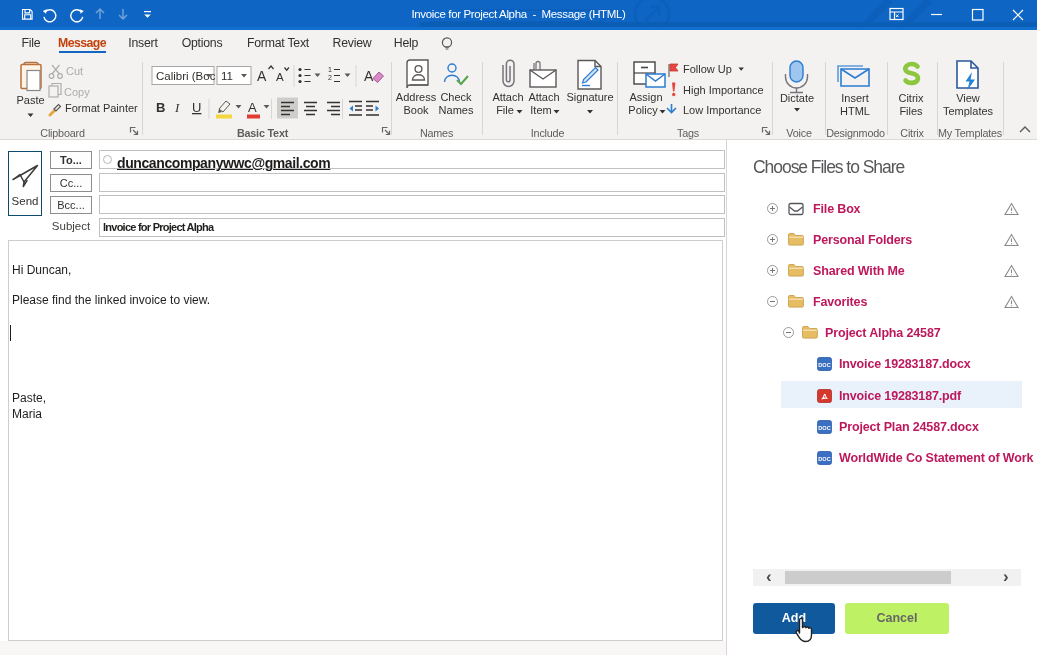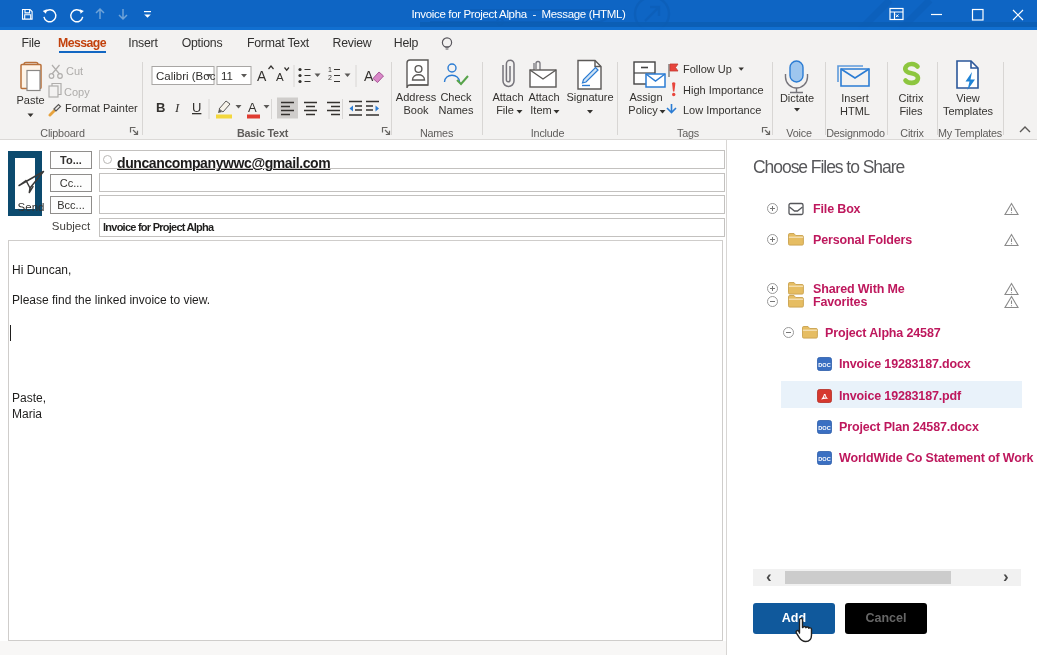--- a/index.html
+++ b/index.html
@@ -14,42 +14,42 @@
 #tabs { left:0; top:30px; width:1037px; height:27px; background:#f3f2f1; }
 .tab { position:absolute; top:0; height:27px; line-height:27px; font-size:12.3px; letter-spacing:-0.25px; color:#323130; text-align:center; }
 #tab-message { font-weight:bold; color:#c2410c; letter-spacing:-0.55px; }
 #tab-underline { position:absolute; left:59px; top:20.5px; width:47px; height:2.6px; background:#1267c2; }
 
 #ribbon { left:0; top:57px; width:1037px; height:83px; background:#f3f2f1; border-bottom:1px solid #dBd9d7; }
 .rdiv { position:absolute; top:5px; width:1px; height:73px; background:#d8d6d4; }
 .glabel { position:absolute; top:69px; height:14px; line-height:14px; font-size:10.8px; letter-spacing:-0.2px; color:#5f5d5b; text-align:center; }
 
 #compose { left:0; top:140px; width:726px; height:515px; background:#fff; }
-#sendbtn { position:absolute; left:8px; top:11px; width:34px; height:65px; border:7px solid #0c4a6e; background:#fff; }
+#sendbtn { position:absolute; left:8px; top:11px; width:34px; height:65px; border:1px solid #0c4a6e; background:#fff; }
 .fieldbtn { position:absolute; left:50px; width:42px; height:18px; border:1px solid #8f8d8b; background:#fdfdfd; font-size:11px; color:#33312f; text-align:center; line-height:17px; }
 .field { position:absolute; left:99px; width:626px; height:19px; border:1px solid #c3c1bf; background:#fff; }
 #subject-label { position:absolute; left:50px; top:80px; width:42px; font-size:11.5px; color:#44423f; text-align:center; }
 #bodybox { position:absolute; left:8px; top:100px; width:715px; height:401px; border:1px solid #cfcdcb; background:#fff; font-size:12px; color:#1f1e1d; }
 #vsep { left:726px; top:140px; width:1px; height:515px; background:#d8d6d4; }
 #bottomstrip { left:0; top:641px; width:726px; height:14px; background:#f8f7f6; }
 
 #panel { left:727px; top:140px; width:310px; height:515px; background:#fff; }
 #panel-title { position:absolute; left:26px; top:17px; font-size:17.5px; letter-spacing:-1.05px; color:#57575a; }
 .trow { position:absolute; left:0; width:310px; height:20px; }
 .texp { position:absolute; top:4px; width:11px; height:11px; border:1px solid #9a9a9a; border-radius:50%; background:#fff; }
 .texp:before, .texp.minus:before { content:""; position:absolute; left:2px; top:4px; width:5px; height:1px; background:#777; }
 .texp.plus:after { content:""; position:absolute; left:4px; top:2px; width:1px; height:5px; background:#777; }
 .tlabel { position:absolute; top:2.5px; font-size:12.5px; letter-spacing:-0.15px; color:#be185d; white-space:nowrap;font-weight:bold; }
 .warn { position:absolute; left:277px; top:3px; }
 #hl { position:absolute; left:54px; top:241px; width:241px; height:27px; background:#e9f2fa; }
 #hscroll { position:absolute; left:26px; top:429px; width:268px; height:17px; background:#f1f1f1; }
 #hthumb { position:absolute; left:32px; top:2px; width:166px; height:13px; background:#cccccc; }
 .scharr { position:absolute; top:-1px; font-size:17px; font-weight:bold; color:#4a4a4a; line-height:18px; }
 #addbtn { position:absolute; left:26px; top:463px; width:82px; height:31px; background:#10599c; border-radius:3px; color:#fff; font-size:12.5px; font-weight:bold; text-align:center; line-height:31px; }
-#cancelbtn { position:absolute; left:118px; top:463px; width:82px; height:31px; background:#000000; border-radius:3px; color:#666; font-size:12.5px; font-weight:bold; text-align:center; line-height:31px; }
+#cancelbtn { position:absolute; left:118px; top:463px; width:104px; height:31px; background:#bef264; border-radius:3px; color:#666; font-size:12.5px; font-weight:bold; text-align:center; line-height:31px; }
 </style>
 </head>
 <body>
 
 <div class="abs" id="titlebar">
   <svg class="deco" width="1037" height="30">
     <g stroke="#0a58ad" stroke-width="2" fill="none" opacity="0.4">
       <path d="M 430 22 L 600 22 L 625 10"></path>
       <path d="M 470 10 L 610 10"></path>
       <circle cx="500" cy="22" r="3"></circle>
@@ -399,21 +399,21 @@
     <svg style="position:absolute;left:61px;top:2px;" width="16" height="14">
         <path d="M 0.5 2.8 a 1.3 1.3 0 0 1 1.3 -1.3 h 4.2 l 1.7 2 h 6.4 a 1.3 1.3 0 0 1 1.3 1.3 v 7 a 1.3 1.3 0 0 1 -1.3 1.3 h -12.3 a 1.3 1.3 0 0 1 -1.3 -1.3 z" fill="#e6bd62" stroke="#c9a14e" stroke-width="0.9"></path>
         <path d="M 0.9 5.2 h 14.2" stroke="#f7e9c8" stroke-width="1.1"></path>
       </svg>
     <div class="tlabel" style="left:86px;">Personal Folders</div>
     <svg class="warn" width="15" height="14">
         <path d="M 7.5 1.5 L 14 12.5 L 1 12.5 z" fill="none" stroke="#8a8a8a" stroke-width="1.1"></path>
         <path d="M 7.5 5.5 v 3.5 M 7.5 10.3 v 1" stroke="#8a8a8a" stroke-width="1.1"></path>
       </svg>
   </div>
-  <div class="trow" style="top:139px;">
+  <div class="trow" style="top:121px;">
     <div class="texp plus" style="left:40px;"></div>
     <svg style="position:absolute;left:61px;top:2px;" width="16" height="14">
         <path d="M 0.5 2.8 a 1.3 1.3 0 0 1 1.3 -1.3 h 4.2 l 1.7 2 h 6.4 a 1.3 1.3 0 0 1 1.3 1.3 v 7 a 1.3 1.3 0 0 1 -1.3 1.3 h -12.3 a 1.3 1.3 0 0 1 -1.3 -1.3 z" fill="#e6bd62" stroke="#c9a14e" stroke-width="0.9"></path>
         <path d="M 0.9 5.2 h 14.2" stroke="#f7e9c8" stroke-width="1.1"></path>
       </svg>
     <div class="tlabel" style="left:86px;">Shared With Me</div>
     <svg class="warn" width="15" height="14">
         <path d="M 7.5 1.5 L 14 12.5 L 1 12.5 z" fill="none" stroke="#8a8a8a" stroke-width="1.1"></path>
         <path d="M 7.5 5.5 v 3.5 M 7.5 10.3 v 1" stroke="#8a8a8a" stroke-width="1.1"></path>
       </svg>

